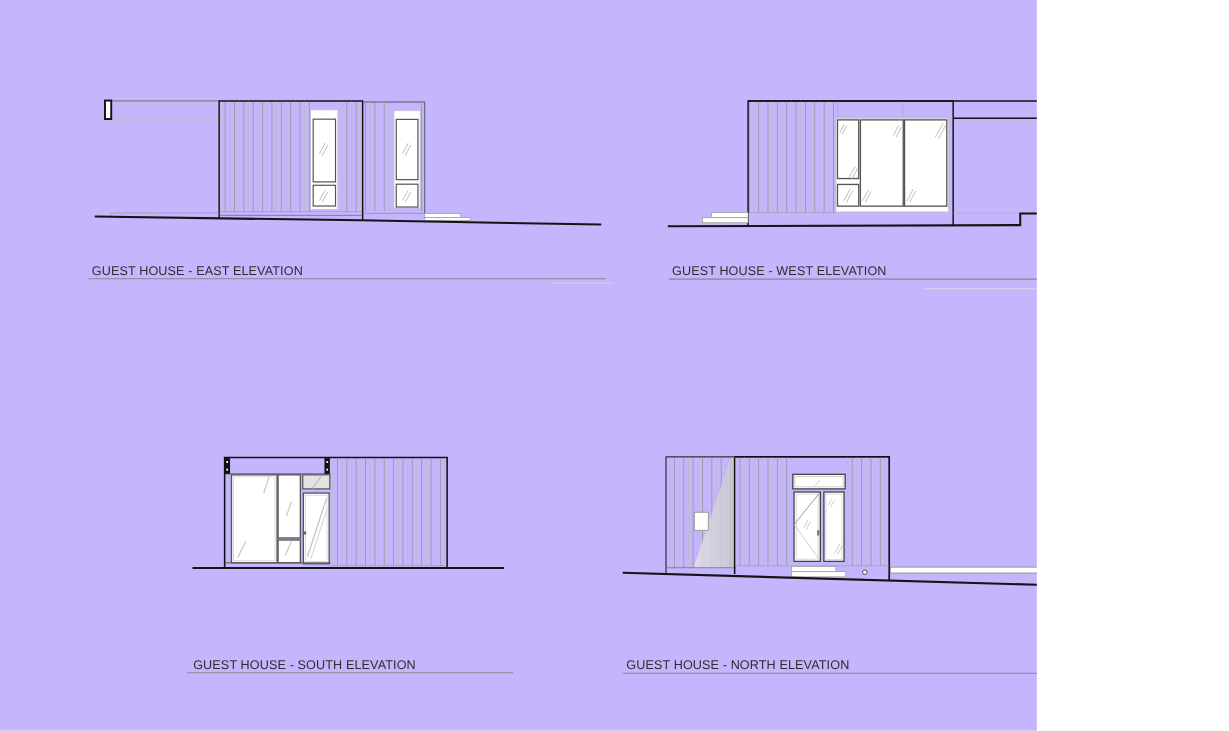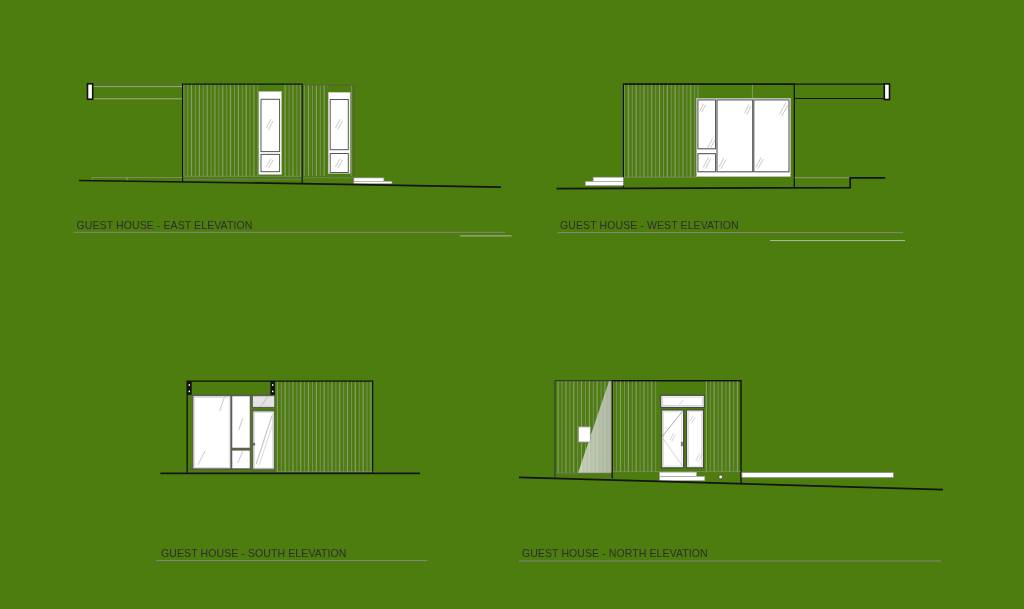--- a/index.html
+++ b/index.html
@@ -1,16 +1,16 @@
 <!DOCTYPE html>
 <html><head>
 <meta charset="utf-8">
 <style>
   html,body{margin:0;padding:0;background:#ffffff;}
-  .sheet{position:relative;width:1024px;height:609px;background:#4d7c0f;overflow:hidden;
+  .sheet{position:relative;width:864px;height:609px;background:#c4b5fd;overflow:hidden;
          font-family:"Liberation Sans", sans-serif;}
   svg{position:absolute;left:0;top:0;}
   text{font-family:"Liberation Sans", sans-serif;fill:#2e2e2e;}
 </style>
 </head>
 <body>
 <div class="sheet">
 <svg width="1024" height="609" viewBox="0 0 1024 609">
 <defs>
   <pattern id="sid" patternUnits="userSpaceOnUse" width="7.8" height="8">

